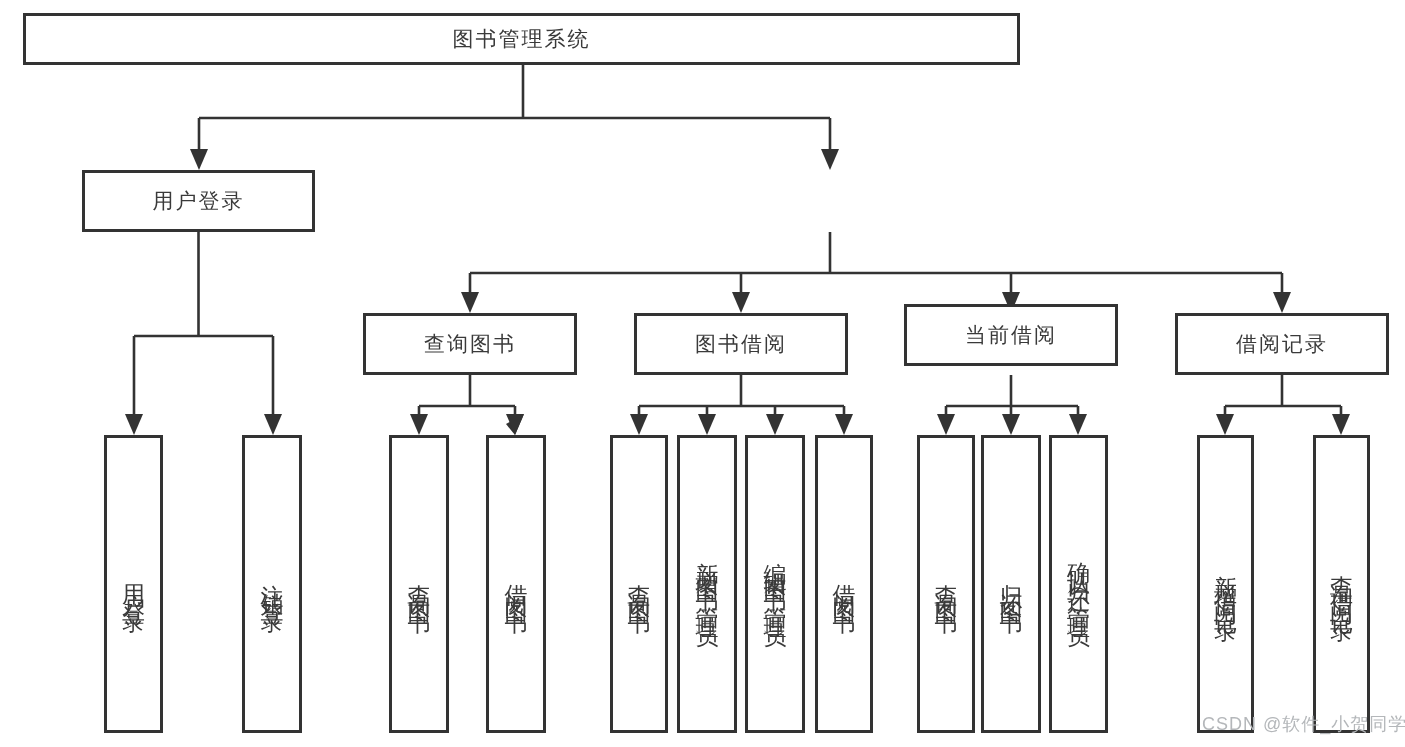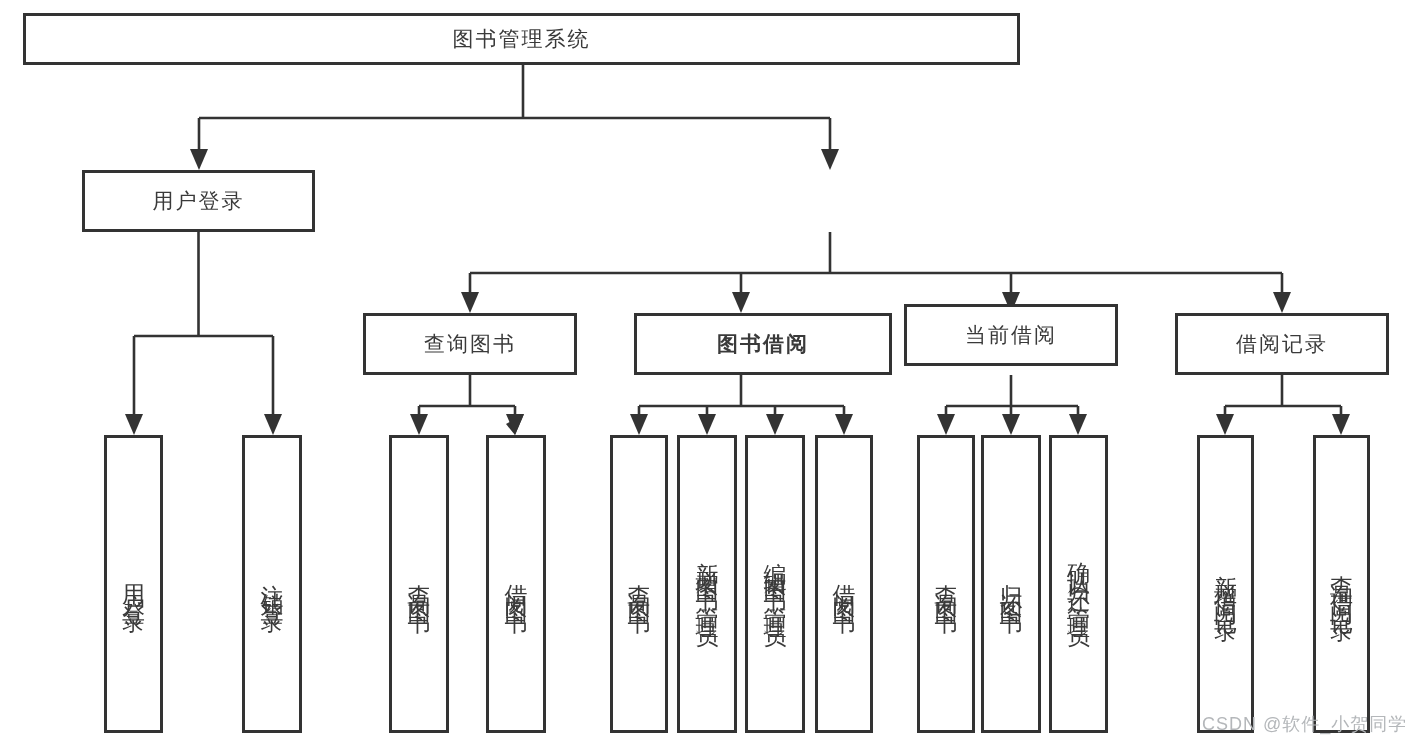--- a/index.html
+++ b/index.html
@@ -112,21 +112,21 @@
     <span>图书管理系统</span>
   </div>
 
   <div class="node h" style="left:82px; top:170px; width:233px; height:62px;">
     <span>用户登录</span>
   </div>
 
   <div class="node h" style="left:363px; top:313px; width:214px; height:62px;">
     <span>查询图书</span>
   </div>
-  <div class="node h" style="left:634px; top:313px; width:258px; height:62px;font-weight:bold;">
+  <div class="node h" style="left:634px; top:313px; width:214px; height:62px;">
     <span>图书借阅</span>
   </div>
   <div class="node h" style="left:904px; top:304px; width:214px; height:62px;">
     <span>当前借阅</span>
   </div>
   <div class="node h" style="left:1175px; top:313px; width:214px; height:62px;">
     <span>借阅记录</span>
   </div>
 
   <div class="node v" style="left:104px; top:435px; width:59px; height:298px;">

